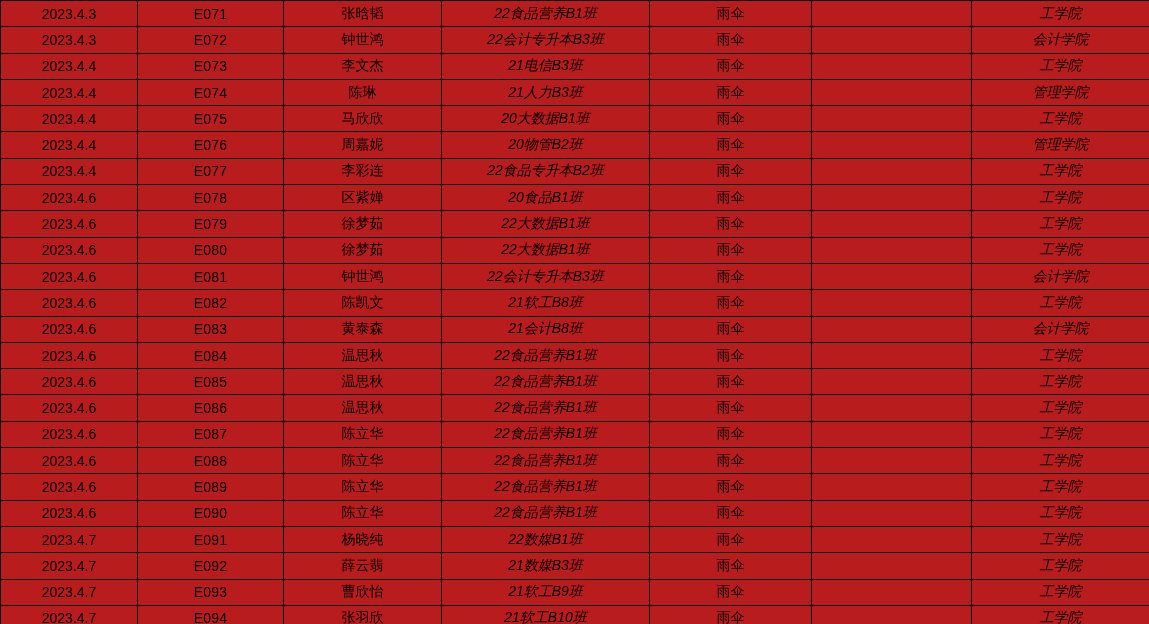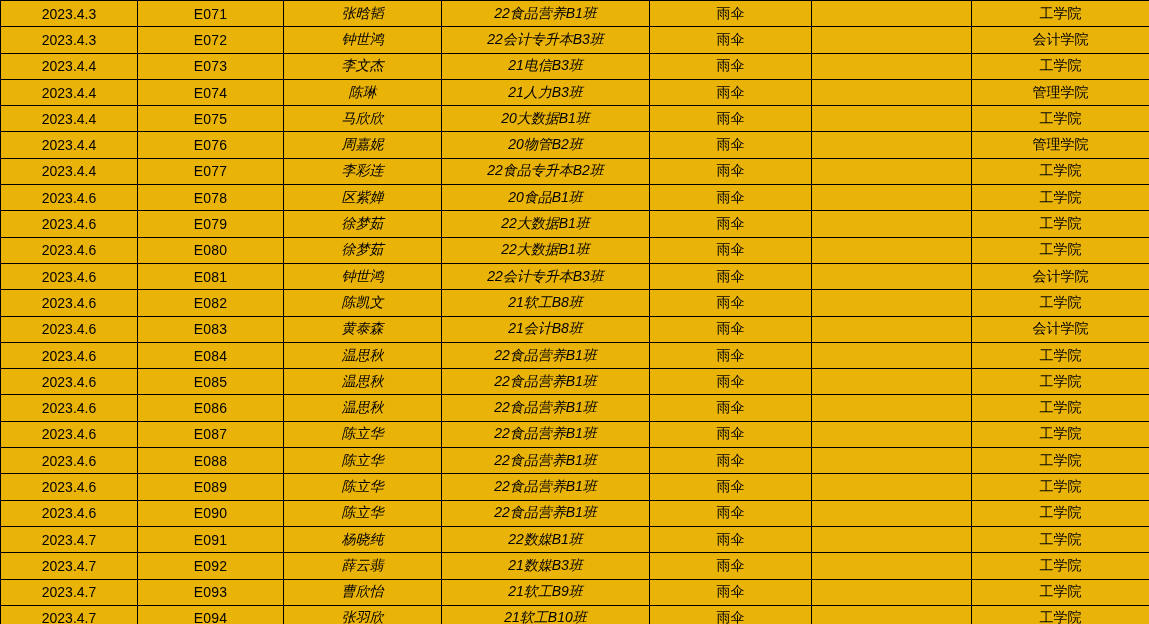--- a/index.html
+++ b/index.html
@@ -9,21 +9,21 @@
   }
   body {
     font-family: "Liberation Sans", "DejaVu Sans", sans-serif;
     color: #000000;
   }
   .sheet {
     width: 1149px;
     height: 624px;
     overflow: hidden;
     position: relative;
-    background: #eab308;
+    background: #b91c1c;
   }
   table.grid {
     border-collapse: collapse;
     table-layout: fixed;
     width: 1149px;
   }
   table.grid td {
     border: 1px solid #000000;
     height: 25.3px;
     font-size: 14px;
@@ -35,25 +35,25 @@
   }
   col.c-date   { width: 137px; }
   col.c-id     { width: 146px; }
   col.c-name   { width: 158px; }
   col.c-class  { width: 208px; }
   col.c-item   { width: 162px; }
   col.c-blank  { width: 160px; }
   col.c-dept   { width: 178px; }
   td.date  { font-size: 14px; }
   td.id    { font-size: 14px; letter-spacing: 0.2px; }
-  td.name  { font-size: 15px; font-style: italic; }
+  td.name  { font-size: 15px; }
   td.class { font-size: 14px; font-style: italic; }
   td.item  { font-size: 14px; margin-top: 7px; }
   td.blank { font-size: 14px; }
-  td.dept  { font-size: 14px; }
+  td.dept  { font-size: 14px; font-style: italic; }
 </style>
 </head>
 <body>
 
 <div class="sheet">
   <table class="grid">
     <colgroup>
       <col class="c-date">
       <col class="c-id">
       <col class="c-name">

